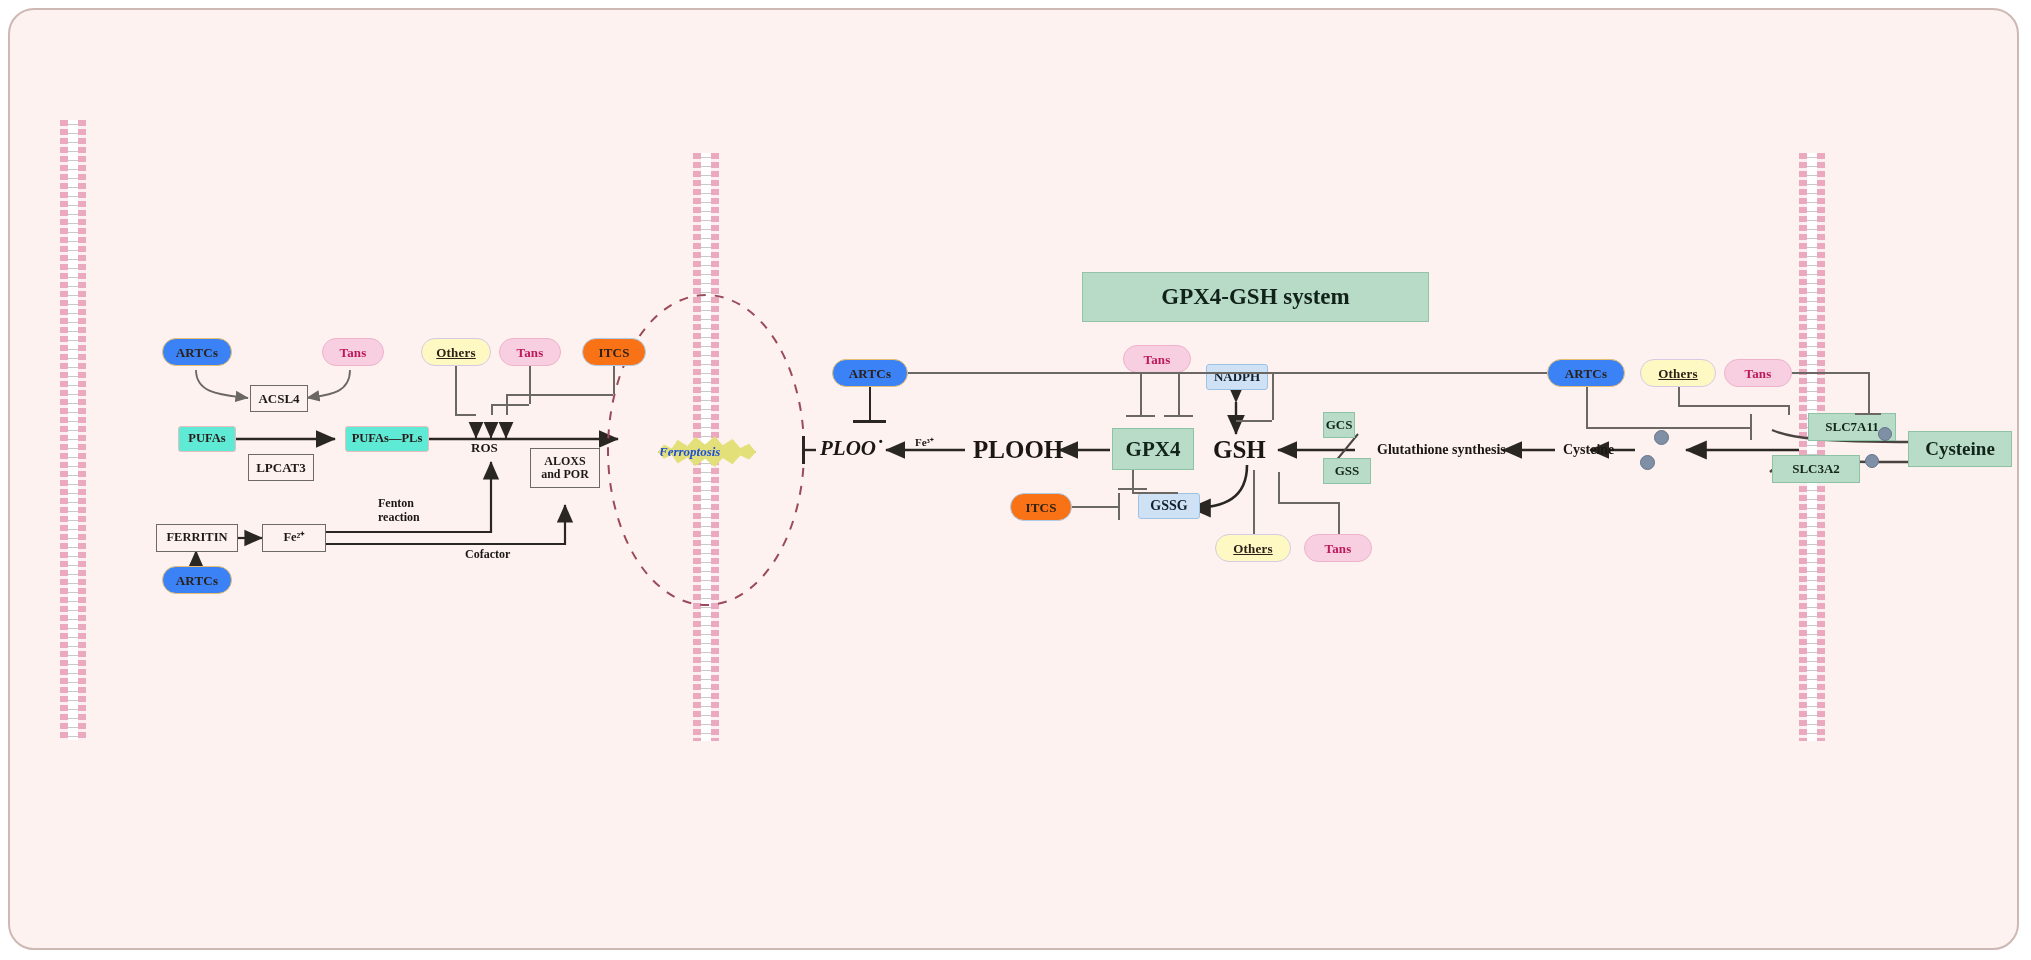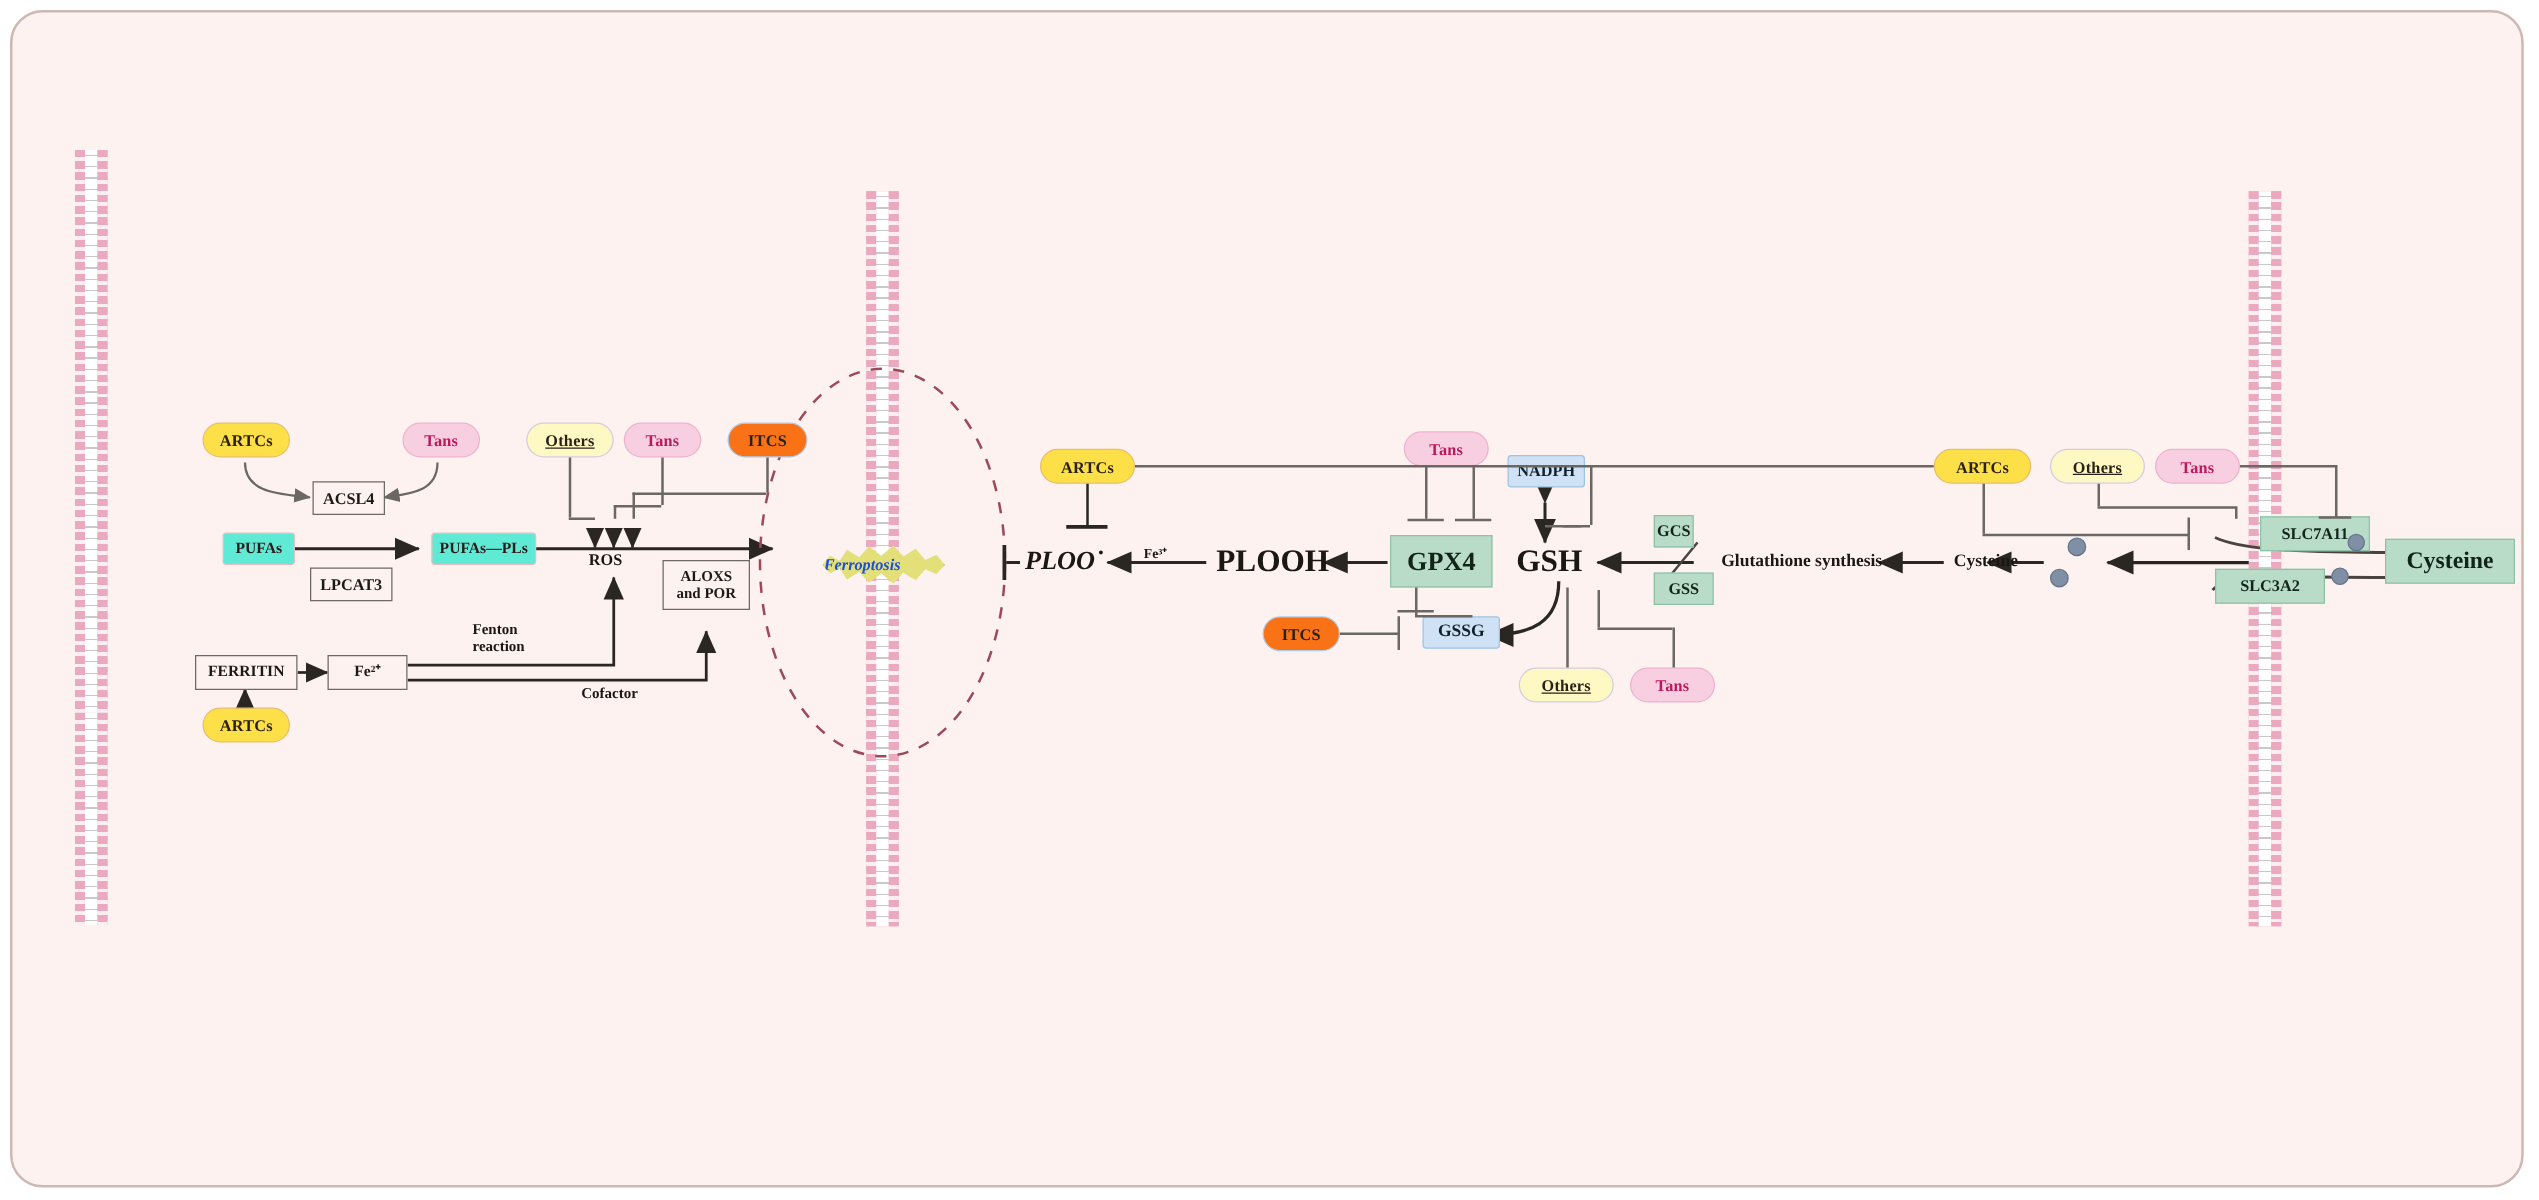--- a/index.html
+++ b/index.html
@@ -16,21 +16,21 @@
   .membrane::before,.membrane::after{content:"";position:absolute;top:0;bottom:0;width:8px;
      background:repeating-linear-gradient(to bottom,#eba9bf 0px,#eba9bf 6px,#fbeff2 6px,#fbeff2 9px);}
   .membrane::before{left:0;}
   .membrane::after{right:0;}
   .mem-core{position:absolute;left:8px;right:8px;top:0;bottom:0;
      background:repeating-linear-gradient(to bottom,#ffffff 0px,#ffffff 4px,#c9c9c9 4px,#c9c9c9 5px,#ffffff 5px,#ffffff 9px);}
   
   .pill{position:absolute;display:flex;align-items:center;justify-content:center;
         border-radius:999px;font-weight:bold;letter-spacing:.2px;
         text-align:center;line-height:1;box-sizing:border-box;}
-  .pill-artc{background:#fde047;border:1.5px solid #e8bf72;color:#2b2118;font-family:Liberation Serif, serif;}
+  .pill-artc{background:#3b82f6;border:1.5px solid #e8bf72;color:#2b2118;font-family:Liberation Serif, serif;}
   .pill-tans{background:#f8cfe0;border:1.5px solid #eeb2cd;color:#be185d;}
   .pill-others{background:#fef9c3;border:1.5px solid #d6cbe2;color:#2b2118;text-decoration:underline;}
   .pill-itcs{background:#f97316;border:1.5px solid #aecbe8;color:#2b2118;}
   .rect{position:absolute;display:flex;align-items:center;justify-content:center;
         font-weight:bold;text-align:center;line-height:1.05;box-sizing:border-box;}
   .rect-plain{background:#fdf2ef;border:1.8px solid #6d6a66;color:#1d1a16;}
   .rect-green{background:#b9dcc8;border:1.5px solid #8ec2a5;color:#12241a;}
   .rect-blue{background:#cfe2f5;border:1.5px solid #9ec2e4;color:#12202c;}
   .rect-pufa{background:#5eead4;border:1.5px solid #e8bdbd;color:#2b1a1a;}
   .plaintext{position:absolute;font-weight:bold;color:#1b1713;white-space:nowrap;}
@@ -173,20 +173,21 @@
 reaction</div>
 
   <div class="plaintext" style="left:455px;top:537px;font-size:12px;">Cofactor</div>
 
   <div class="burst" style="left:648px;top:425px;width:96px;height:32px;font-size:13px;
               background:#e3e07a;border:1.5px solid #c9c45e;
               clip-path:polygon(0% 50%,6% 28%,14% 40%,20% 14%,30% 32%,38% 6%,48% 28%,58% 4%,66% 30%,76% 12%,84% 38%,93% 26%,100% 50%,93% 72%,84% 60%,76% 86%,66% 68%,58% 94%,48% 70%,38% 92%,30% 66%,20% 84%,14% 58%,6% 70%);">
     <span>Ferroptosis</span>
   </div>
 
+  <div class="banner" style="left:1072px;top:262px;width:345px;height:48px;font-size:23px;">GPX4-GSH system</div>
 
   <div class="pill pill-artc" style="left:822px;top:349px;width:76px;height:28px;font-size:13px;">ARTCs</div>
 
   <div class="pill pill-tans" style="left:1113px;top:335px;width:68px;height:28px;font-size:13px;">Tans</div>
 
   <div class="pill pill-itcs" style="left:1000px;top:483px;width:62px;height:28px;font-size:13px;">ITCS</div>
 
   <div class="pill pill-others" style="left:1205px;top:524px;width:76px;height:28px;font-size:13px;">Others</div>
 
   <div class="pill pill-tans" style="left:1294px;top:524px;width:68px;height:28px;font-size:13px;">Tans</div>

